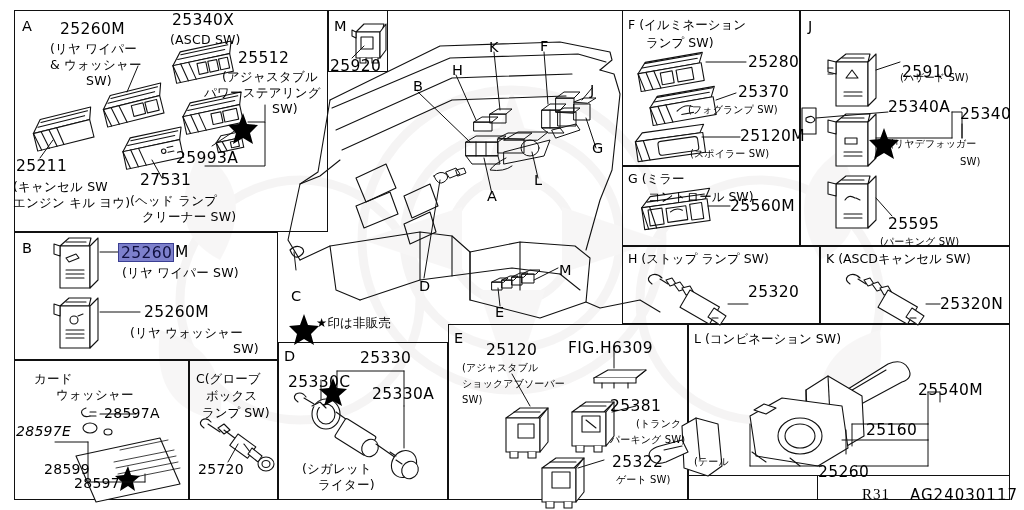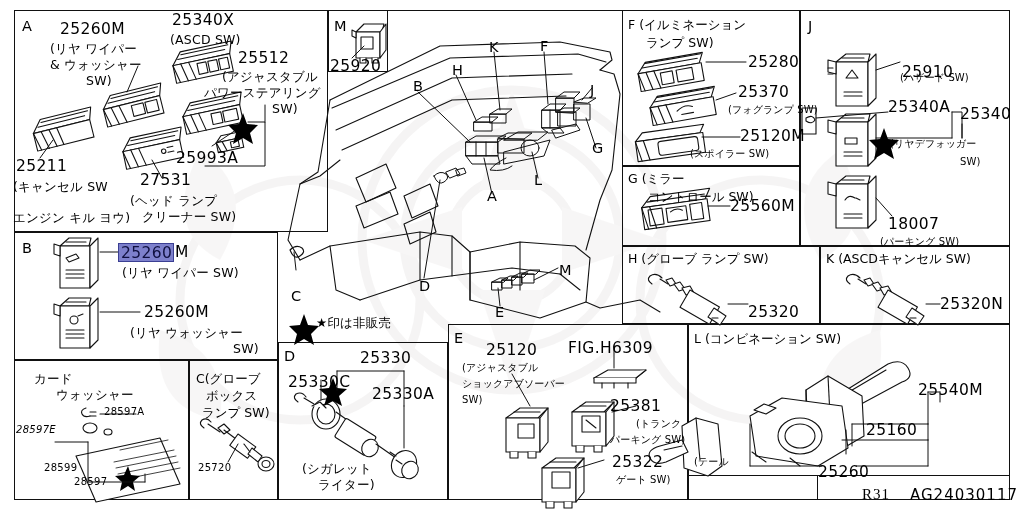--- a/index.html
+++ b/index.html
@@ -13,21 +13,21 @@
     position:absolute;left:0;top:0;width:1024px;height:510px;
     pointer-events:none;opacity:.5;
   }
   
   .frame{
     position:absolute;border:1.6px solid #111;box-sizing:border-box;
   }
   .panel{position:absolute;box-sizing:border-box;border:1.4px solid #111;background:transparent;}
   .lbl{position:absolute;white-space:pre;line-height:1.12;color:#000;}
   .pn{font-size:15.5px;letter-spacing:.4px;}
-  .pn-s{font-size:10px;letter-spacing:.3px;}
+  .pn-s{font-size:14px;letter-spacing:.3px;}
   .jp{font-size:12.5px;letter-spacing:.2px;}
   .jp-s{font-size:10px;letter-spacing:.1px;}
   .sec{font-size:14.5px;}
   .sec-jp{font-size:12.5px;}
   svg{position:absolute;left:0;top:0;overflow:visible;}
   .art{position:absolute;left:0;top:0;width:1024px;height:510px;pointer-events:none;}
   .hl{
     position:absolute;background:#7d80cc;border:1px solid #3b3f93;box-sizing:border-box;
   }
   .hl-text{position:absolute;font-size:15.5px;letter-spacing:.4px;color:#101040;}
@@ -527,21 +527,21 @@
   <div class="lbl pn" style="left:172px;top:12px;">25340X</div>
   <div class="lbl jp" style="left:170px;top:33px;">(ASCD SW)</div>
 
   <div class="lbl pn" style="left:238px;top:50px;">25512</div>
   <div class="lbl jp" style="left:222px;top:70px;">(アジャスタブル</div>
   <div class="lbl jp" style="left:204px;top:86px;">パワーステアリング</div>
   <div class="lbl jp" style="left:272px;top:102px;">SW)</div>
 
   <div class="lbl pn" style="left:16px;top:158px;">25211</div>
   <div class="lbl jp" style="left:13px;top:180px;">(キャンセル SW</div>
-  <div class="lbl jp" style="left:13px;top:196px;margin-top:15px;">エンジン キル ヨウ)</div>
+  <div class="lbl jp" style="left:13px;top:196px;">エンジン キル ヨウ)</div>
 
   <div class="lbl pn" style="left:140px;top:172px;">27531</div>
   <div class="lbl jp" style="left:130px;top:194px;">(ヘッド ランプ</div>
   <div class="lbl jp" style="left:142px;top:210px;">クリーナー SW)</div>
 
   <div class="lbl pn" style="left:176px;top:150px;">25993A</div>
 
   <div class="lbl sec" style="left:22px;top:240px;">B</div>
   <div class="hl" style="left:118px;top:243px;width:56px;height:19px;"></div>
   <div class="hl-text" style="left:121px;top:244px;">25260</div>
@@ -587,39 +587,39 @@
   <div class="lbl jp-s" style="left:610px;top:434px;">パーキング SW)</div>
 
   <div class="lbl pn" style="left:612px;top:454px;">25322</div>
   <div class="lbl jp-s" style="left:694px;top:456px;">(テール</div>
   <div class="lbl jp-s" style="left:616px;top:474px;">ゲート SW)</div>
 
   <div class="lbl sec-jp" style="left:628px;top:18px;">F (イルミネーション</div>
   <div class="lbl sec-jp" style="left:646px;top:36px;">ランプ SW)</div>
   <div class="lbl pn" style="left:748px;top:54px;">25280</div>
   <div class="lbl pn" style="left:738px;top:84px;">25370</div>
-  <div class="lbl jp-s" style="left:688px;top:104px;margin-left:40px;">(フォグランプ SW)</div>
+  <div class="lbl jp-s" style="left:688px;top:104px;">(フォグランプ SW)</div>
   <div class="lbl pn" style="left:740px;top:128px;">25120M</div>
   <div class="lbl jp-s" style="left:690px;top:148px;">(スポイラー SW)</div>
 
   <div class="lbl sec-jp" style="left:628px;top:172px;">G (ミラー</div>
   <div class="lbl sec-jp" style="left:648px;top:190px;">コントロール SW)</div>
   <div class="lbl pn" style="left:730px;top:198px;">25560M</div>
 
-  <div class="lbl sec-jp" style="left:628px;top:252px;">H (グローブ ランプ SW)</div>
-  <div class="lbl pn" style="left:748px;top:304px;">25320</div>
+  <div class="lbl sec-jp" style="left:628px;top:252px;">H (ストップ ランプ SW)</div>
+  <div class="lbl pn" style="left:748px;top:284px;">25320</div>
 
   <div class="lbl sec" style="left:808px;top:18px;">J</div>
   <div class="lbl pn" style="left:902px;top:64px;">25910</div>
   <div class="lbl jp-s" style="left:900px;top:72px;">(ハザード SW)</div>
   <div class="lbl pn" style="left:888px;top:99px;">25340A</div>
   <div class="lbl pn" style="left:960px;top:106px;">25340</div>
   <div class="lbl jp-s" style="left:890px;top:138px;">(リヤデフォッガー</div>
   <div class="lbl jp-s" style="left:960px;top:156px;">SW)</div>
-  <div class="lbl pn" style="left:888px;top:216px;">18007</div>
+  <div class="lbl pn" style="left:888px;top:216px;">25595</div>
   <div class="lbl jp-s" style="left:880px;top:236px;">(パーキング SW)</div>
 
   <div class="lbl sec-jp" style="left:826px;top:252px;">K (ASCDキャンセル SW)</div>
   <div class="lbl pn" style="left:940px;top:296px;">25320N</div>
 
   <div class="lbl sec-jp" style="left:694px;top:332px;">L (コンビネーション SW)</div>
   <div class="lbl pn" style="left:918px;top:382px;">25540M</div>
   <div class="lbl pn" style="left:866px;top:422px;">25160</div>
   <div class="lbl pn" style="left:818px;top:464px;">25260</div>
 

